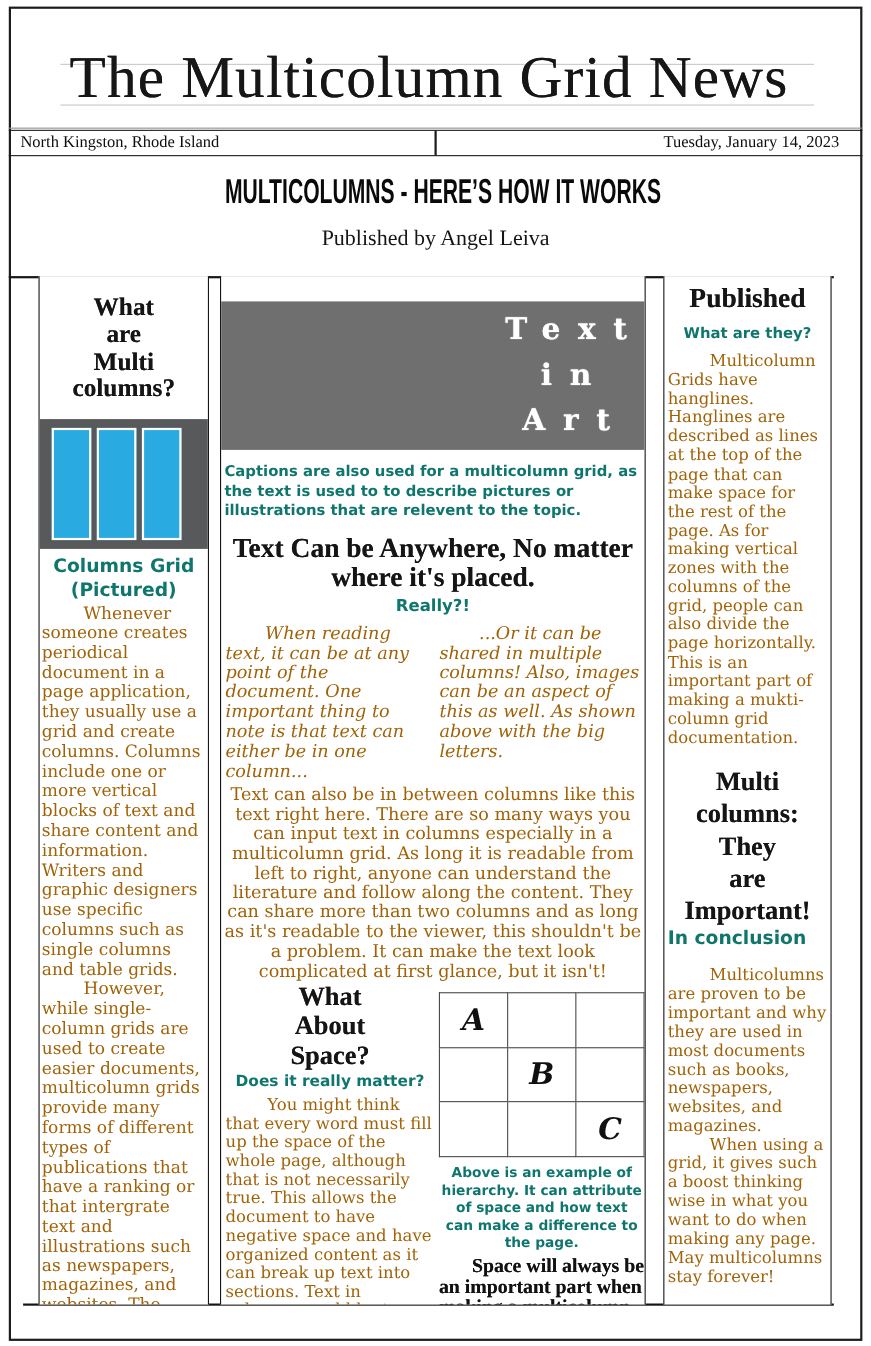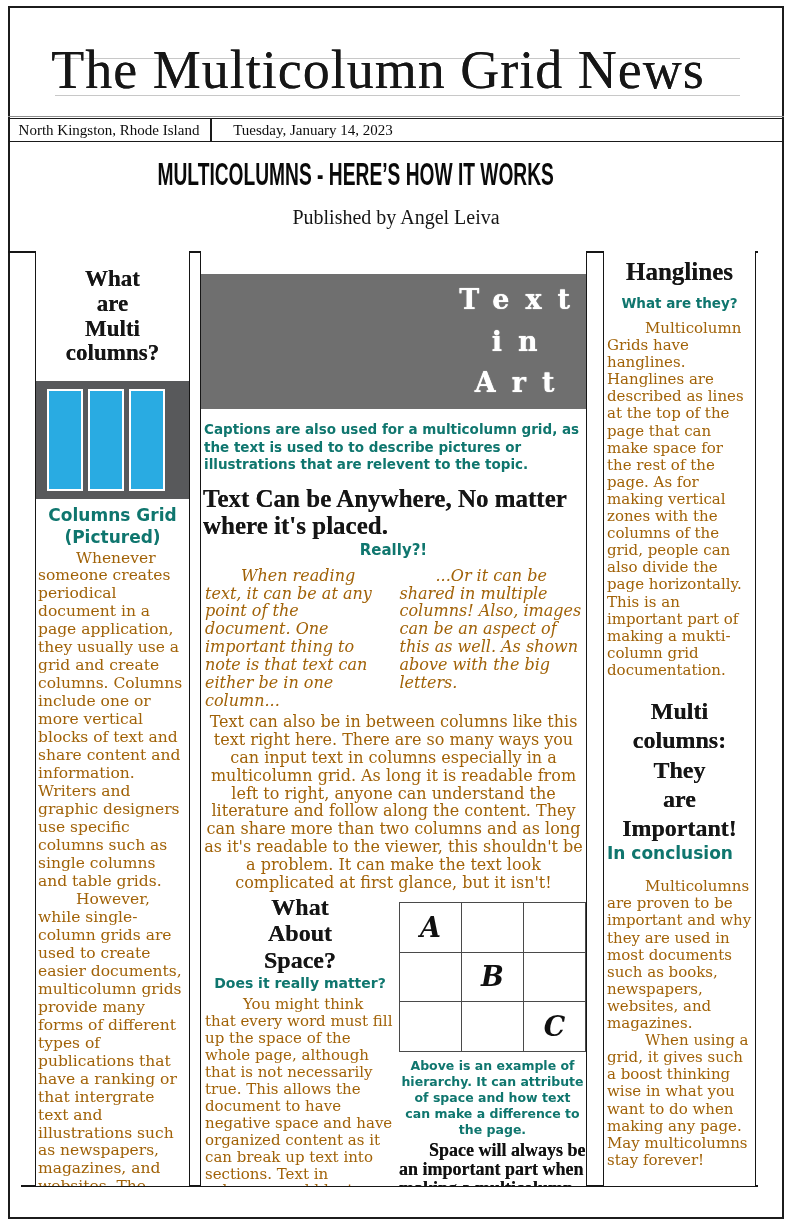--- a/index.html
+++ b/index.html
@@ -4,37 +4,37 @@
 <style>
   html,body{margin:0;padding:0;}
   body{
     width:792px;height:1224px;position:relative;background:#ffffff;
     font-family:"DejaVu Serif",serif;color:#111;overflow:hidden;
   }
   .abs{position:absolute;}
   
   .page-border{left:8px;top:6px;right:8px;bottom:5px;border:2px solid #1c1c1c;pointer-events:none;}
   
-  .masthead{left:0;top:30px;width:756px;height:80px;display:flex;align-items:center;justify-content:center;text-align:center;}
+  .masthead{left:12px;top:30px;width:756px;height:80px;display:flex;align-items:center;justify-content:center;text-align:center;}
   .masthead-title{
     font-family:"Liberation Serif",serif;font-weight:400;font-size:54px;letter-spacing:1px;
     color:#161616;white-space:nowrap;text-shadow:0 0 0.6px #333;
   }
   .guide-line{left:55px;width:685px;height:1px;background:#c8c8c8;}
   
   .dateline{left:8px;right:8px;top:116px;}
   .dateline-grayline{height:1px;background:#8f8f8f;}
   .dateline-inner{
     margin-top:1px;border-top:1.5px solid #1a1a1a;border-bottom:1.5px solid #1a1a1a;
-    height:22px;display:flex;align-items:center;justify-content:flex-start;
+    height:22px;display:flex;align-items:center;justify-content:space-between;
   }
   .dateline-cell{width:202px;text-align:center;font-family:"Liberation Serif",serif;font-size:15px;color:#0d0d0d;}
   .dateline-divider{width:2px;align-self:stretch;background:#1a1a1a;}
   
-  .headline-row{left:0;top:158px;width:712px;display:flex;justify-content:center;}
+  .headline-row{left:0;top:158px;width:712px;display:flex;justify-content:flex-end;}
   .headline{
     font-family:"Liberation Sans",sans-serif;font-weight:700;font-size:30px;letter-spacing:0px;
     color:#0a0a0a;white-space:nowrap;display:inline-block;transform:scaleX(0.64) scaleY(1.05);transform-origin:center;
   }
   .byline{left:0;top:206px;width:792px;text-align:center;font-family:"Liberation Serif",serif;font-size:20px;color:#151515;}
   
   .rule-top{left:8px;top:251px;width:750px;height:1.5px;background:#161616;}
   .rule-bottom{left:21px;top:1185px;width:737px;height:1.5px;background:#161616;}
   
   .colbox{top:251px;height:935px;border-left:1.5px solid #161616;border-right:1.5px solid #161616;overflow:hidden;background:#fff;}
@@ -54,21 +54,21 @@
   .lc-bar{width:36px;border:2.5px solid #fff;box-sizing:border-box;}
   .lc-caption{margin-top:5px;text-align:center;font-size:17px;line-height:1.3;}
   .lc-body{margin-top:1px;padding:0 2px;font-size:15.5px;line-height:1.16;}
   
   .mc-artbox{margin-top:23px;height:135px;display:flex;align-items:center;justify-content:flex-end;}
   .mc-arttitle{
     color:#ffffff;font-family:"DejaVu Serif",serif;font-weight:700;font-size:27px;
     letter-spacing:16px;padding-left:16px;text-align:center;line-height:1.55;text-shadow:0 0 1px #fff;
   }
   .mc-caption{margin-top:12px;padding:0 3px;font-size:13.5px;line-height:1.3;}
-  .mc-heading{margin-top:11px;text-align:left;font-size:25px;line-height:1.08;padding:0 2px;}
+  .mc-heading{margin-top:11px;text-align:center;font-size:25px;line-height:1.08;padding:0 2px;}
   .mc-really{margin-top:2px;text-align:center;font-size:15px;}
   .mc-twocol{margin-top:8px;display:flex;gap:12px;padding:0 4px;}
   .mc-twocol > div{flex:1;font-size:16px;line-height:1.12;font-style:italic;}
   .mc-center{margin-top:3px;padding:0 2px;text-align:center;font-size:16px;line-height:1.12;}
   .mc-bottom{margin-top:2px;display:flex;}
   .mc-space{width:198px;box-sizing:border-box;padding:0 4px;}
   .mc-space-heading{text-align:center;font-size:24px;line-height:1.1;}
   .mc-space-subhead{margin-top:2px;text-align:center;font-size:14px;}
   .mc-space-body{margin-top:5px;font-size:15px;line-height:1.13;}
   .mc-gridcol{flex:1;}
@@ -182,21 +182,21 @@
       </tbody>
         </table>
       <div class="grid-caption sans-bold">Above is an example of hierarchy. It can attribute of space and how text can make a difference to the page.</div>
       <div class="mc-closing">Space will always be an important part when making a multicolumn page grid. No matter how big or small.</div>
     </div>
   </div>
 </div>
 
 <div class="abs colbox col-right">
   <div class="rc-inner">
-    <div class="rc-heading1 serif-head">Hanglines</div>
+    <div class="rc-heading1 serif-head">Published</div>
     <div class="rc-subhead sans-bold">What are they?</div>
     <div class="rc-body bodytext">
       <p class="indent">Multicolumn Grids have hanglines. Hanglines are described as lines at the top of the page that can make space for the rest of the page. As for making vertical zones with the columns of the grid, people can also divide the page horizontally. This is an important part of making a mukti-column grid documentation.</p>
     </div>
     <div class="rc-heading2 serif-head pre">Multi
 columns:
 They
 are
 Important!</div>
     <div class="rc-subhead2 sans-bold">In conclusion</div>

